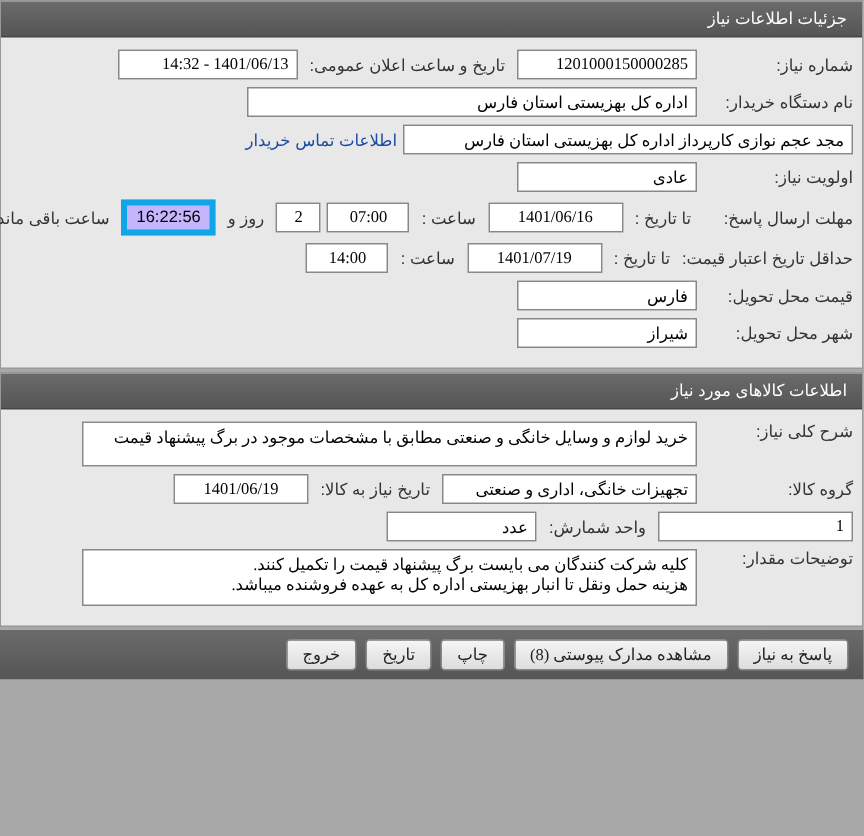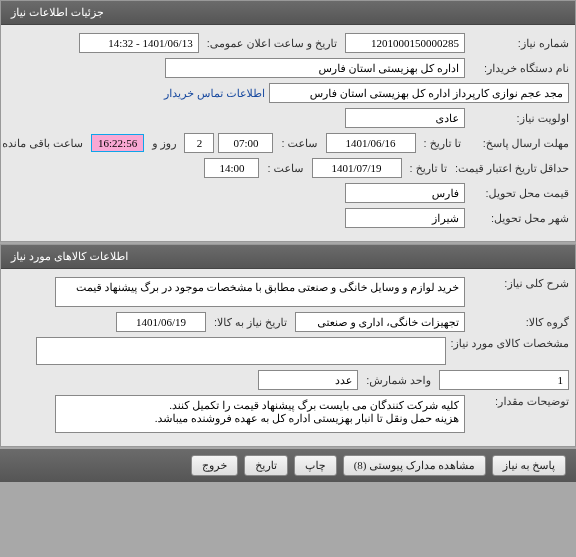--- a/index.html
+++ b/index.html
@@ -13,21 +13,21 @@
 .panel {
   background: #e8e8e8;
   border: 1px solid #999;
   margin-bottom: 2px;
 }
 .panel-header {
   background: linear-gradient(#6b6b6b, #555);
   color: #fff;
   padding: 5px 10px;
   font-size: 11px;
-  text-align: left;
+  text-align: right;
   border-bottom: 1px solid #444;
 }
 .panel-body {
   padding: 8px 6px;
 }
 .row {
   display: flex;
   align-items: center;
   margin-bottom: 5px;
   gap: 4px;
@@ -70,25 +70,24 @@
   cursor: pointer;
   border-radius: 3px;
   color: #222;
 }
 .link-blue {
   color: #1a4ba0;
   cursor: pointer;
   font-size: 11px;
 }
 .time-highlight {
-  background: #f9a8d4;
-  border: 1px solid #0ea5e9;
+  background: #c4b5fd;
+  border: 4px solid #0ea5e9;
   padding: 2px 6px;
   font-size: 11px;
-  font-family: Liberation Serif, serif;
 }
 .footer-bar {
   background: linear-gradient(#6b6b6b, #555);
   padding: 6px 10px;
   display: flex;
   gap: 6px;
   justify-content: flex-start;
 }
 .footer-bar .btn { font-size: 11px; padding: 3px 10px; }
 .panel-body { position: relative; }
@@ -152,24 +151,20 @@
     <div class="row" style="align-items:flex-start">
       <span class="label">شرح کلی نیاز:</span>
       <textarea style="width: 410px; height: 30px;">خرید لوازم و وسایل خانگی و صنعتی مطابق با مشخصات موجود در برگ پیشنهاد قیمت</textarea>
     </div>
     <div class="row">
       <span class="label">گروه کالا:</span>
       <input type="text" style="width: 170px;" value="تجهیزات خانگی، اداری و صنعتی">
       <span class="label-sm">تاریخ نیاز به کالا:</span>
       <input type="text" style="width: 90px; text-align: center;" value="1401/06/19">
     </div>
-    <div class="row" style="align-items:flex-start">
-      <span class="label">مشخصات کالای مورد نیاز:</span>
-      <textarea style="width: 410px; height: 28px;"></textarea>
-    </div>
     <div class="row">
       <input type="text" style="width: 130px;" value="1">
       <span class="label-sm">واحد شمارش:</span>
       <input type="text" style="width: 100px;" value="عدد">
     </div>
     <div class="row" style="align-items:flex-start">
       <span class="label">توضیحات مقدار:</span>
       <textarea style="width: 410px; height: 38px;">کلیه شرکت کنندگان می بایست برگ پیشنهاد قیمت را تکمیل کنند.
 هزینه حمل ونقل تا انبار بهزیستی اداره کل به عهده فروشنده میباشد.</textarea>
     </div>

